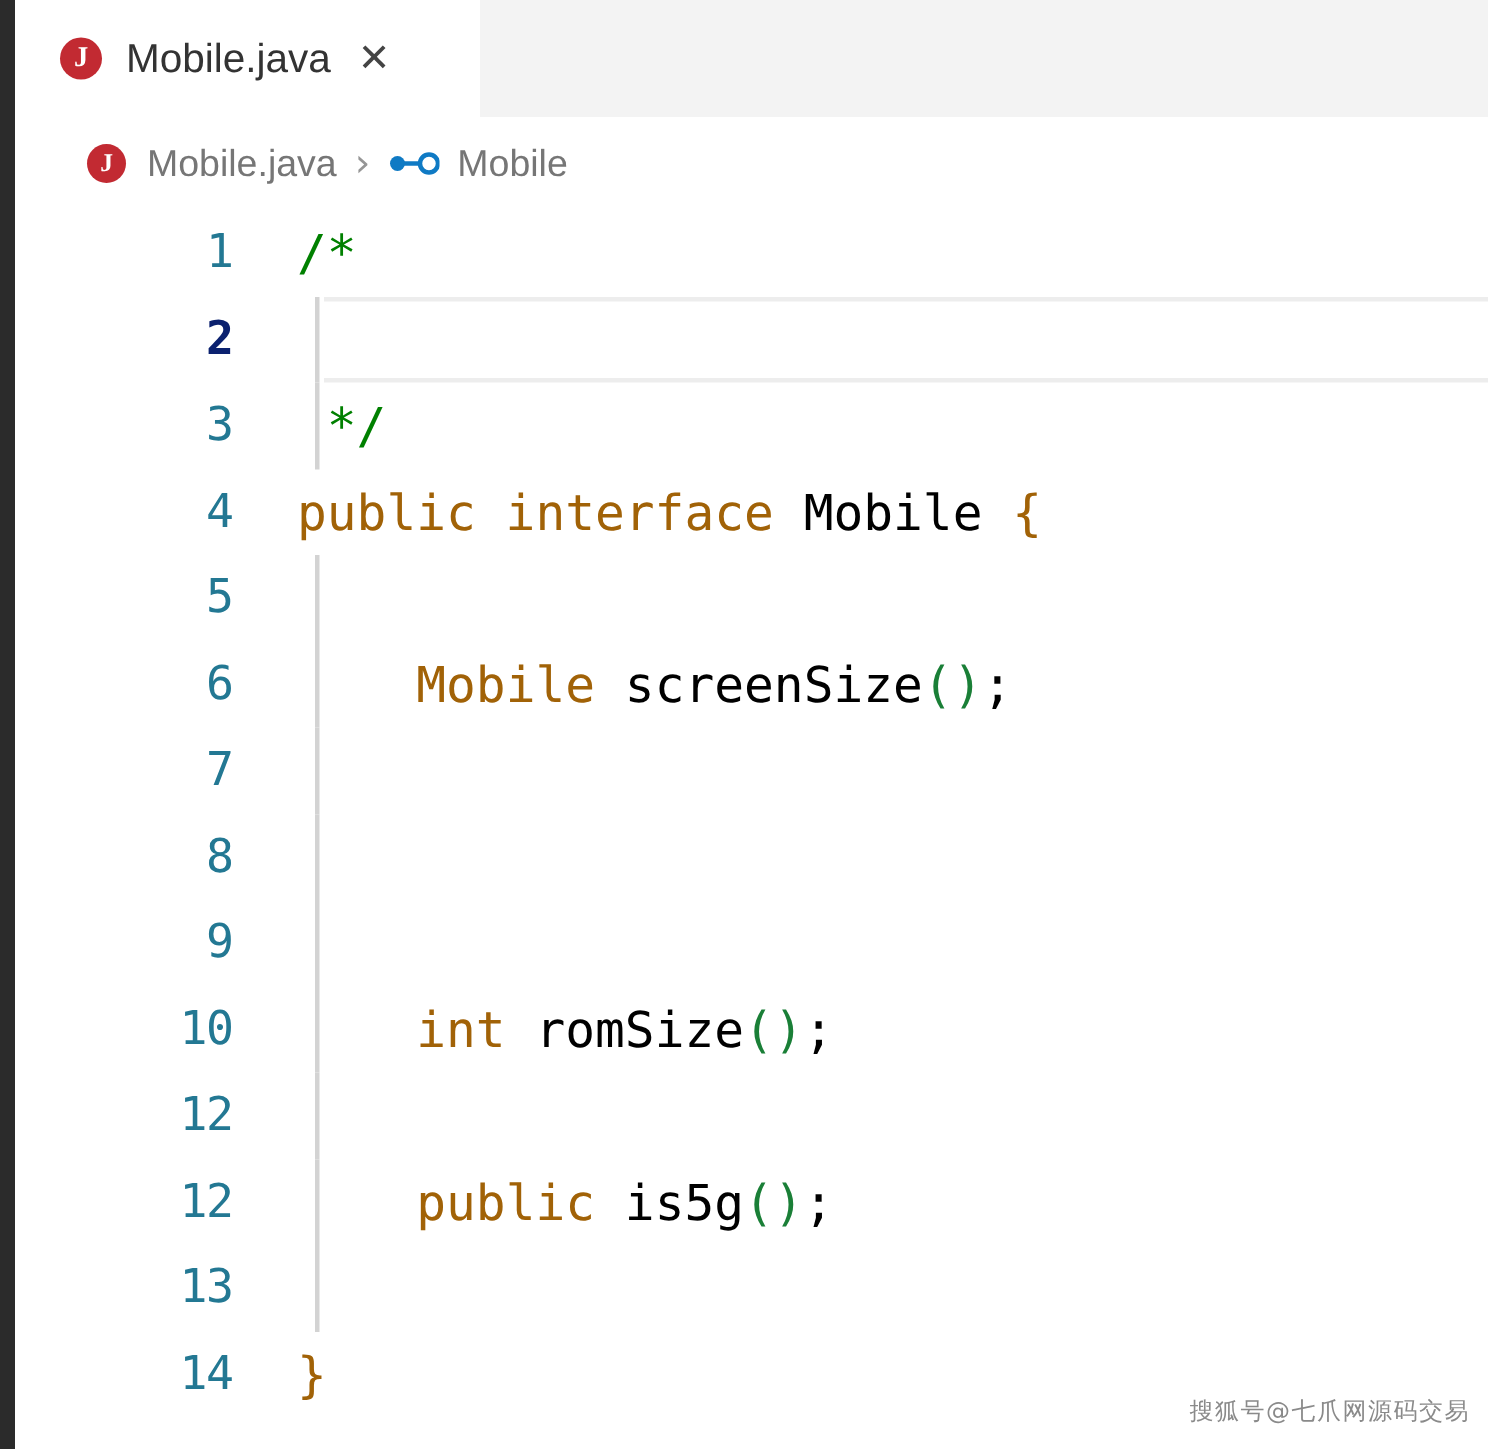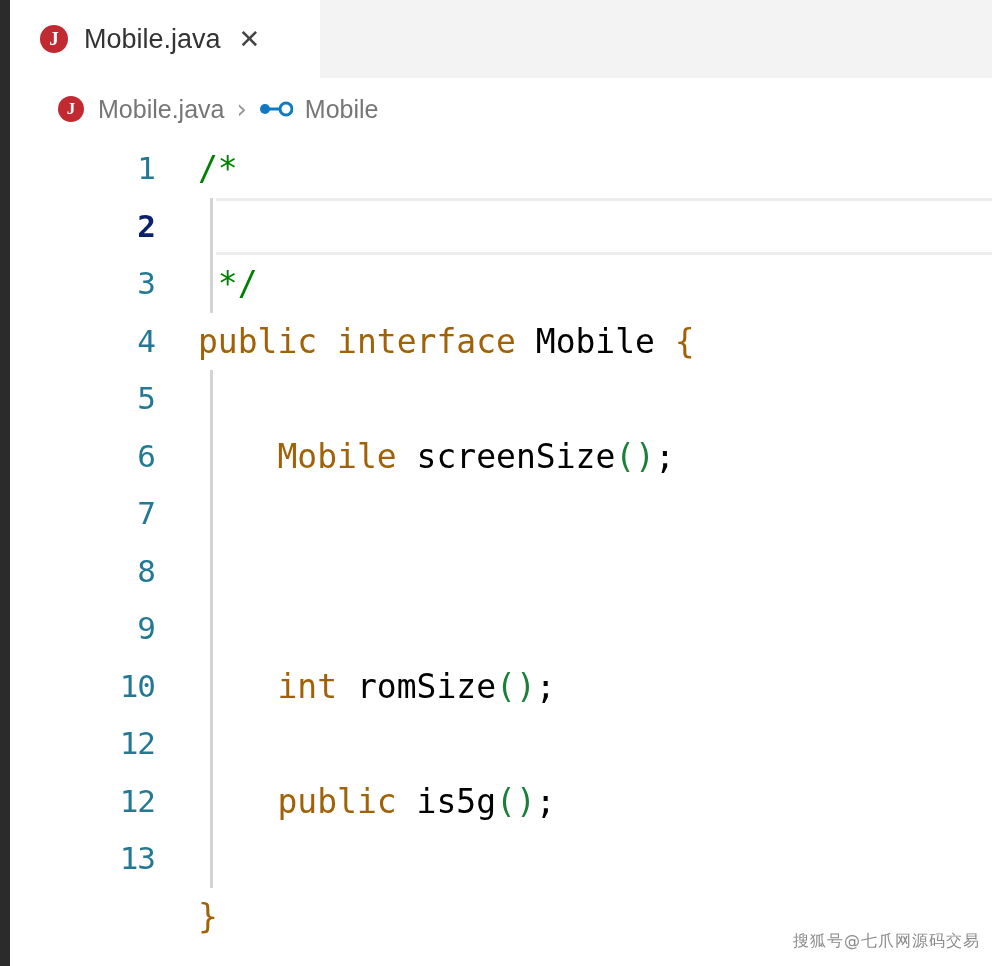--- a/index.html
+++ b/index.html
@@ -294,20 +294,21 @@
           <div class="ln">12</div>
           <div class="guide"></div>
           <div class="ltext"><span class="plain">    </span><span class="kw">public</span><span class="plain"> is5g</span><span class="par">()</span><span class="plain">;</span></div>
         </div>
         <div class="code-line">
           <div class="ln">13</div>
           <div class="guide"></div>
           <div class="ltext"></div>
         </div>
         <div class="code-line">
+          <div class="ln">14</div>
           <div class="ltext"><span class="kw">}</span></div>
         </div>
       </div>
   </div>
 
   <div class="watermark">搜狐号@七爪网源码交易</div>
 
 </div>
 
 </body></html>

